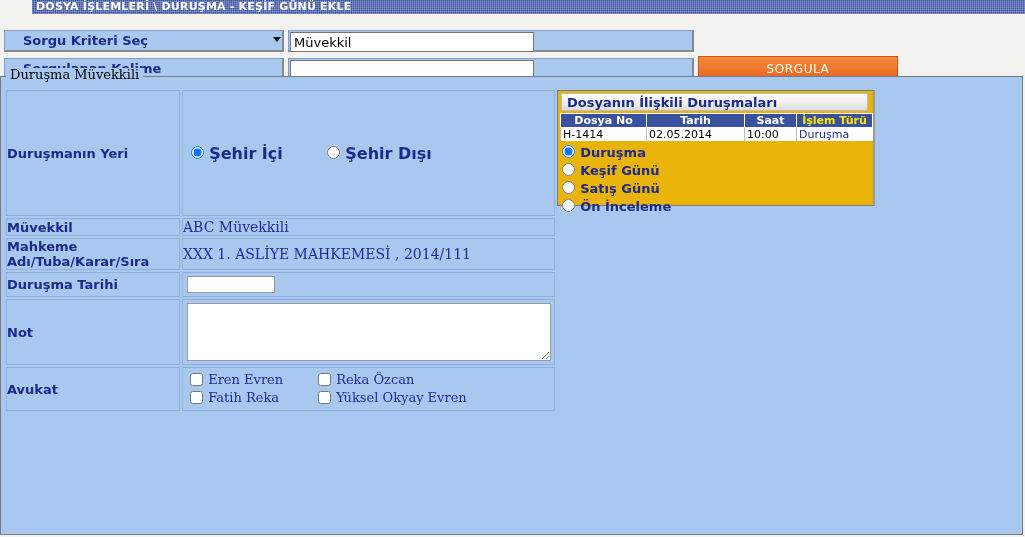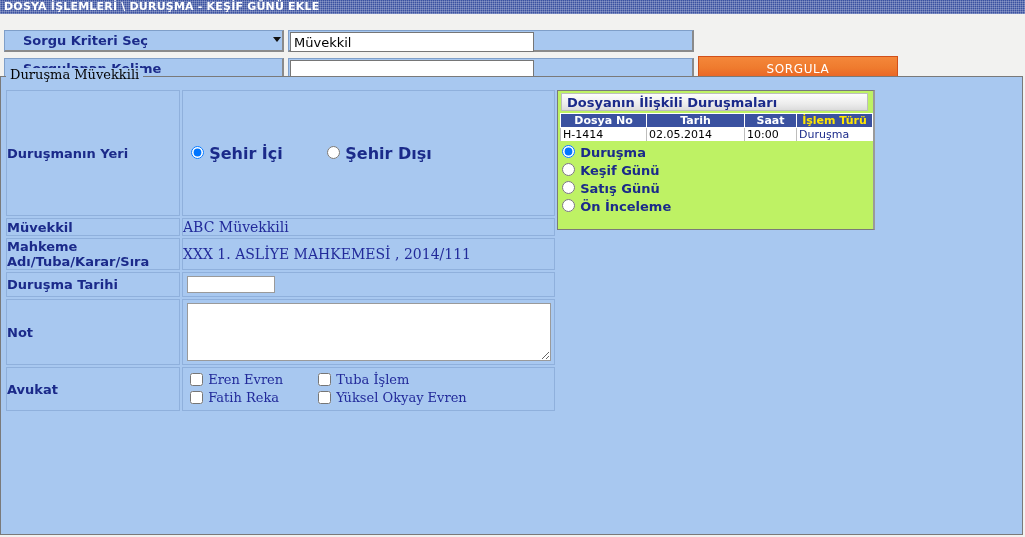--- a/index.html
+++ b/index.html
@@ -18,20 +18,21 @@
       repeating-linear-gradient(90deg,rgba(255,255,255,.22) 0 1px,transparent 1px 2px);
     color:#ffffff;
     font-size:11px;
     font-weight:bold;
     line-height:14px;
     padding-left:4px;
     letter-spacing:.2px;
     font-family:"DejaVu Sans","Liberation Sans",sans-serif;
     white-space:nowrap;
     overflow:hidden;
+    margin-left:32px;
   }
   
   #searchbar{
     height:62px;
     background:#f2f2f0;
     position:relative;
   }
   .sfield{
     position:absolute;
     box-sizing:border-box;
@@ -194,23 +195,23 @@
     padding:4px 0 4px 7px;
     font-family:"DejaVu Serif","Liberation Serif",serif;
     font-size:13px;
     color:#222a9a;
   }
   .chk-grid label{display:inline-block;white-space:nowrap;cursor:pointer;}
   
   #relbox{
     position:absolute;
     left:556px;top:13px;
-    width:318px;height:140px;
-    box-sizing:border-box;
-    background:#bef264;
+    width:318px;height:116px;
+    box-sizing:border-box;
+    background:#eab308;
     border:1px solid #7a7a7a;
     border-right:2px solid #9a9a9a;
   }
   #relbox-title{
     position:absolute;
     left:3px;top:2px;
     width:307px;height:18px;
     background:linear-gradient(180deg,#fdfdfd 0%,#ededed 60%,#dcdcdc 100%);
     border:1px solid #bdbdbd;
     color:#1b2a8a;
@@ -340,21 +341,21 @@
     <tr>
       <td class="lab">Avukat</td>
       <td>
         <div class="chk-grid">
           <label>
             <input type="checkbox" style="">
             <span>Eren Evren</span>
           </label>
           <label>
             <input type="checkbox" style="">
-            <span>Tuba İşlem</span>
+            <span>Reka Özcan</span>
           </label>
           <label>
             <input type="checkbox" style="">
             <span>Fatih Reka</span>
           </label>
           <label>
             <input type="checkbox" style="">
             <span>Yüksel Okyay Evren</span>
           </label>
         </div>

